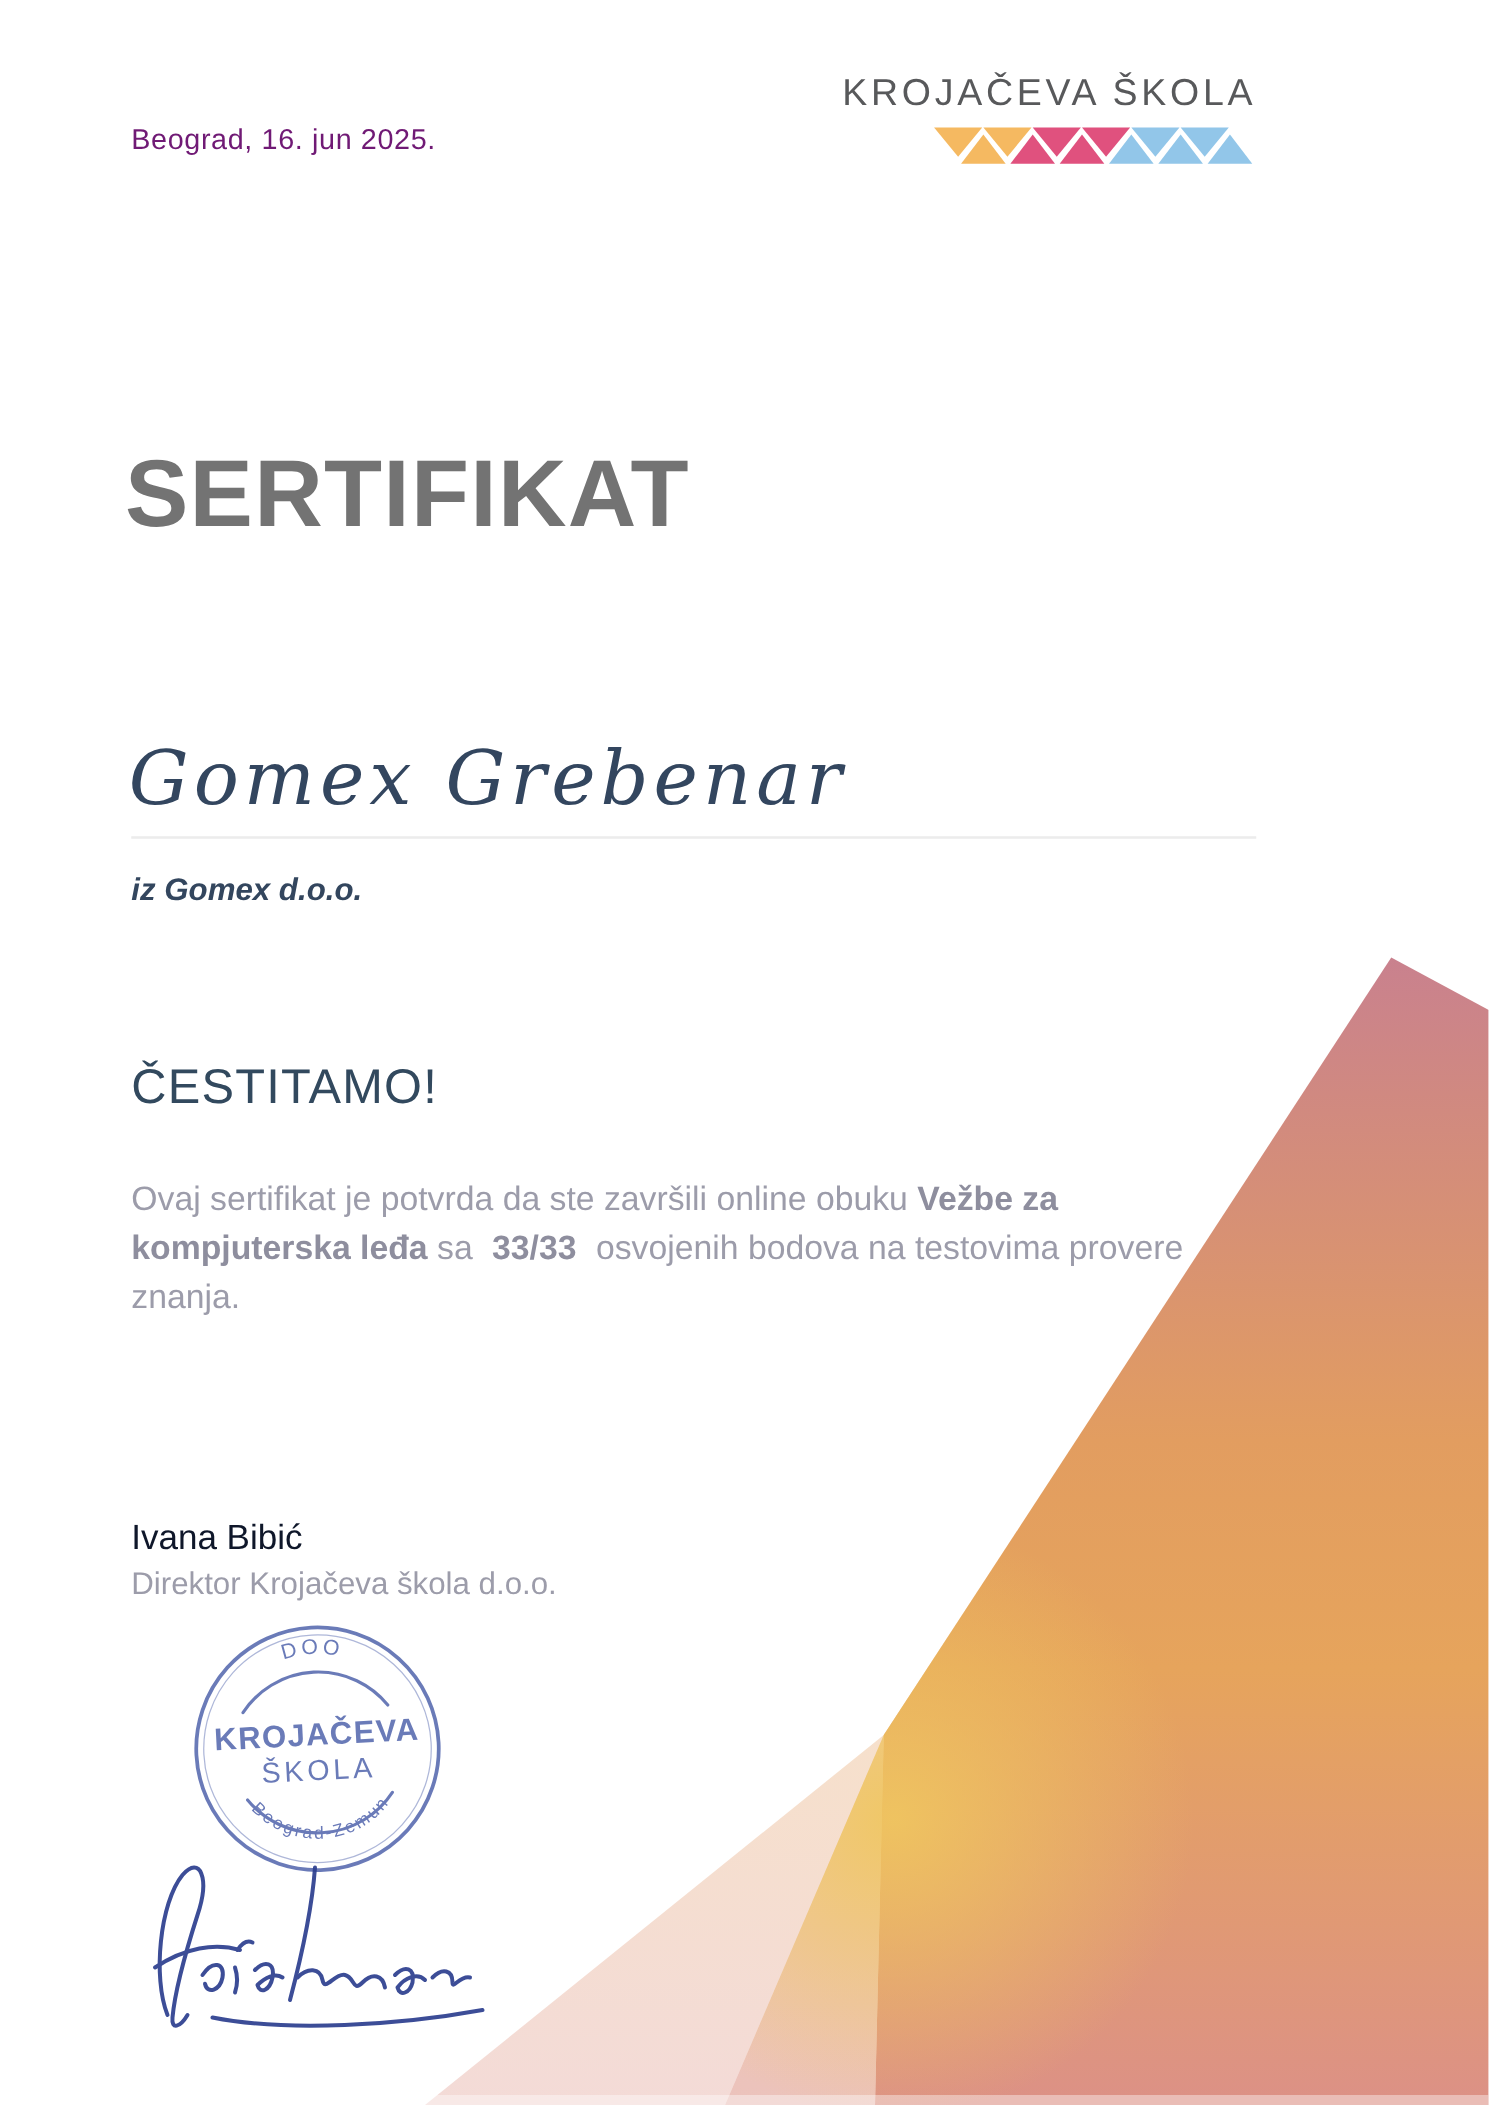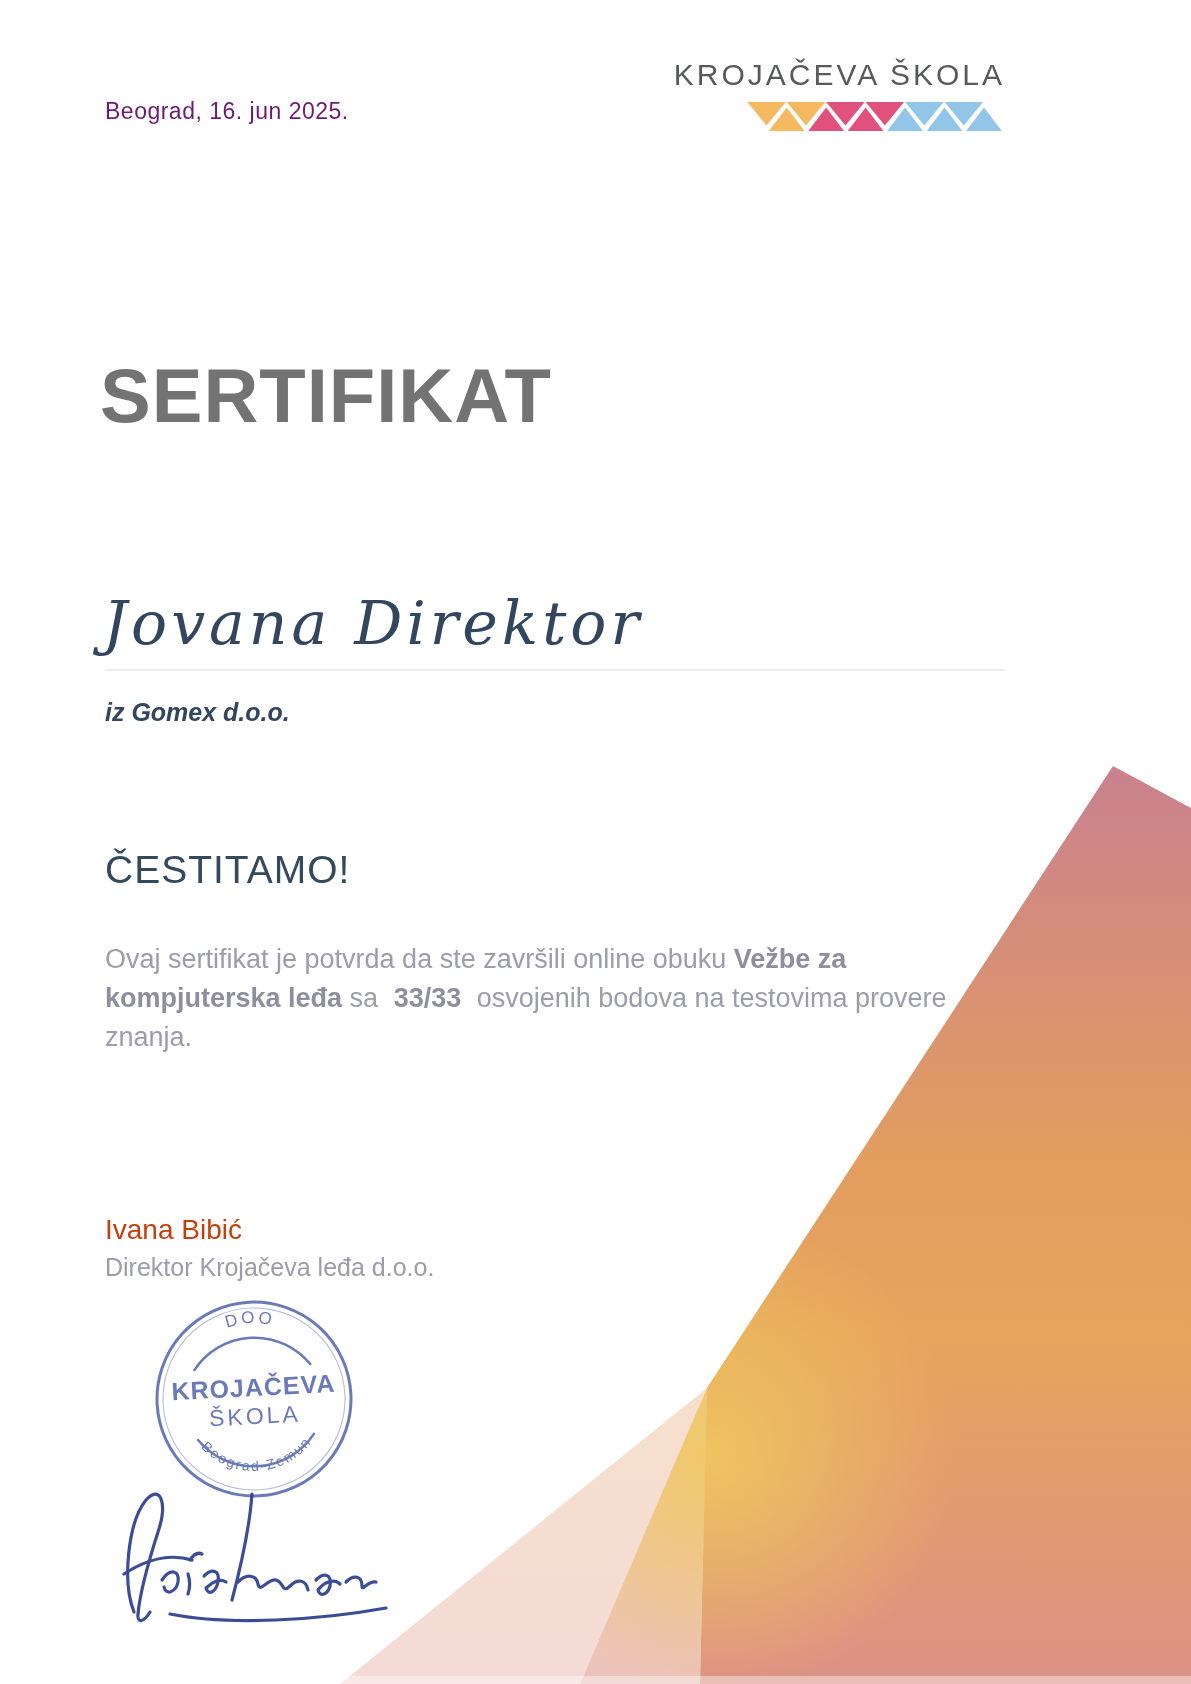--- a/index.html
+++ b/index.html
@@ -20,21 +20,21 @@
   .recipient-name{left:103px;top:588px;font-size:60px;color:#33465F;
       font-family:"DejaVu Serif",serif;font-style:italic;letter-spacing:4px;}
   .name-line{left:105px;top:669px;width:900px;height:2px;background:#ECECEC;}
   .recipient-company{left:105px;top:698px;font-size:25px;font-weight:600;font-style:italic;color:#33465E;}
 
   .congrats-heading{left:105px;top:848px;font-size:39px;font-weight:500;color:#32495E;letter-spacing:1px;}
   .congrats-text{left:105px;top:940px;width:880px;font-size:27px;line-height:39px;color:#9C9CAA;}
   .congrats-text b{color:#8E8E9E;font-weight:700;}
   .congrats-text .score{margin:0 8px;}
 
-  .signer-name{left:105px;top:1214px;font-size:28px;font-weight:500;color:#c2410c;}
+  .signer-name{left:105px;top:1214px;font-size:28px;font-weight:500;color:#0f172a;}
   .signer-role{left:105px;top:1253px;font-size:25px;color:#9C9CAA;}
 
   .stamp{left:148px;top:1293px;}
   .signature{left:110px;top:1462px;}
 
   .stamp text{font-family:"Liberation Sans",sans-serif;}
 </style>
 </head>
 <body>
 
@@ -78,35 +78,35 @@
       <polygon points="149,32 187,32 168,7" fill="#92C6E9"></polygon>
       <polygon points="168,1 209,1 188.5,26" fill="#92C6E9"></polygon>
       <polygon points="191,32 229,32 210,7" fill="#92C6E9"></polygon>
       <polygon points="210,1 251,1 230.5,26" fill="#92C6E9"></polygon>
       <polygon points="233,32 271,32 252,7" fill="#92C6E9"></polygon>
     </svg>
   </div>
 
   <div class="layer cert-title">SERTIFIKAT</div>
 
-  <div class="layer recipient-name">Jovana Direktor</div>
+  <div class="layer recipient-name">Gomex Grebenar</div>
   <div class="layer name-line"></div>
   <div class="layer recipient-company">iz Gomex d.o.o.</div>
 
   <div class="layer congrats-heading">ČESTITAMO!</div>
   <div class="layer congrats-text">
     <span>Ovaj sertifikat je potvrda da ste završili online obuku</span>
     <b>Vežbe za kompjuterska leđa</b>
     <span>sa</span>
     <b class="score">33/33</b>
     <span>osvojenih bodova na testovima provere znanja.</span>
   </div>
 
   <div class="layer signer-name">Ivana Bibić</div>
-  <div class="layer signer-role">Direktor Krojačeva leđa d.o.o.</div>
+  <div class="layer signer-role">Direktor Krojačeva škola d.o.o.</div>
 
   <svg class="layer stamp" width="212" height="212" viewBox="0 0 212 212">
     <g transform="rotate(-3 106 106)" opacity="0.82">
       <g fill="none" stroke-linecap="round" stroke="#4A5EA9">
         <circle cx="106" cy="106" r="97" stroke-width="3"></circle>
         <circle cx="106" cy="106" r="91" stroke-width="1" opacity="0.55"></circle>
         <path d="M 48,74 A 72,72 0 0 1 164,74" stroke-width="2.5"></path>
         <path d="M 48,144 A 72,72 0 0 0 164,144" stroke-width="2.5"></path>
       </g>
       <g fill="#4A5EA9">

